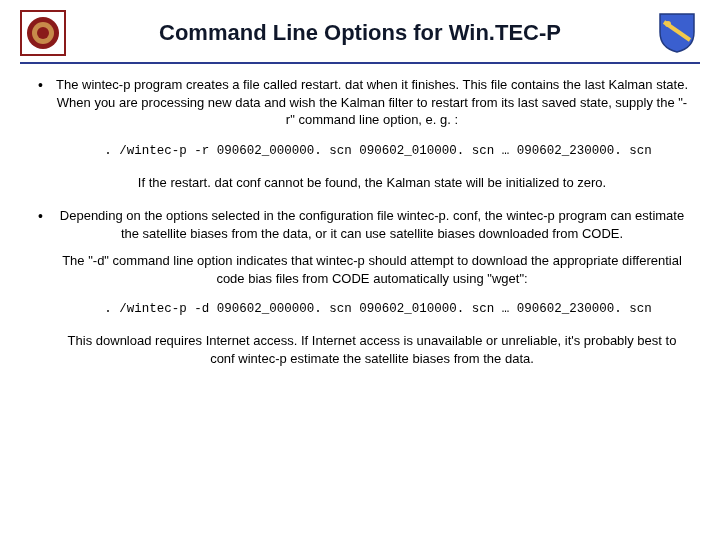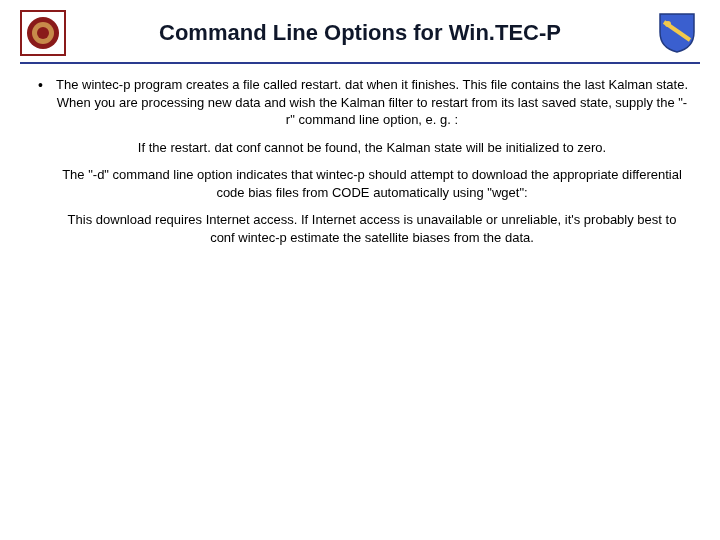--- a/index.html
+++ b/index.html
@@ -90,22 +90,27 @@
 </div>
 
 <hr class="rule">
 
 <div class="content">
 
   <div class="bullet">
     <span>The wintec-p program creates a file called restart. dat when it finishes. This file contains the last Kalman state. When you are processing new data and wish the Kalman filter to restart from its last saved state, supply the "-r" command line option, e. g. :</span>
   </div>
 
+  <div class="code">. /wintec-p -r 090602_000000. scn 090602_010000. scn … 090602_230000. scn</div>
 
   <div class="indent">If the restart. dat conf cannot be found, the Kalman state will be initialized to zero.</div>
 
+  <div class="bullet" style="margin-top:16px;">
+    <span>Depending on the options selected in the configuration file wintec-p. conf, the wintec-p program can estimate the satellite biases from the data, or it can use satellite biases downloaded from CODE.</span>
+  </div>
 
   <div class="indent">The "-d" command line option indicates that wintec-p should attempt to download the appropriate differential code bias files from CODE automatically using "wget":</div>
 
+  <div class="code">. /wintec-p -d 090602_000000. scn 090602_010000. scn … 090602_230000. scn</div>
 
   <div class="indent">This download requires Internet access. If Internet access is unavailable or unreliable, it's probably best to conf wintec-p estimate the satellite biases from the data.</div>
 
 </div>
 
 </body></html>

